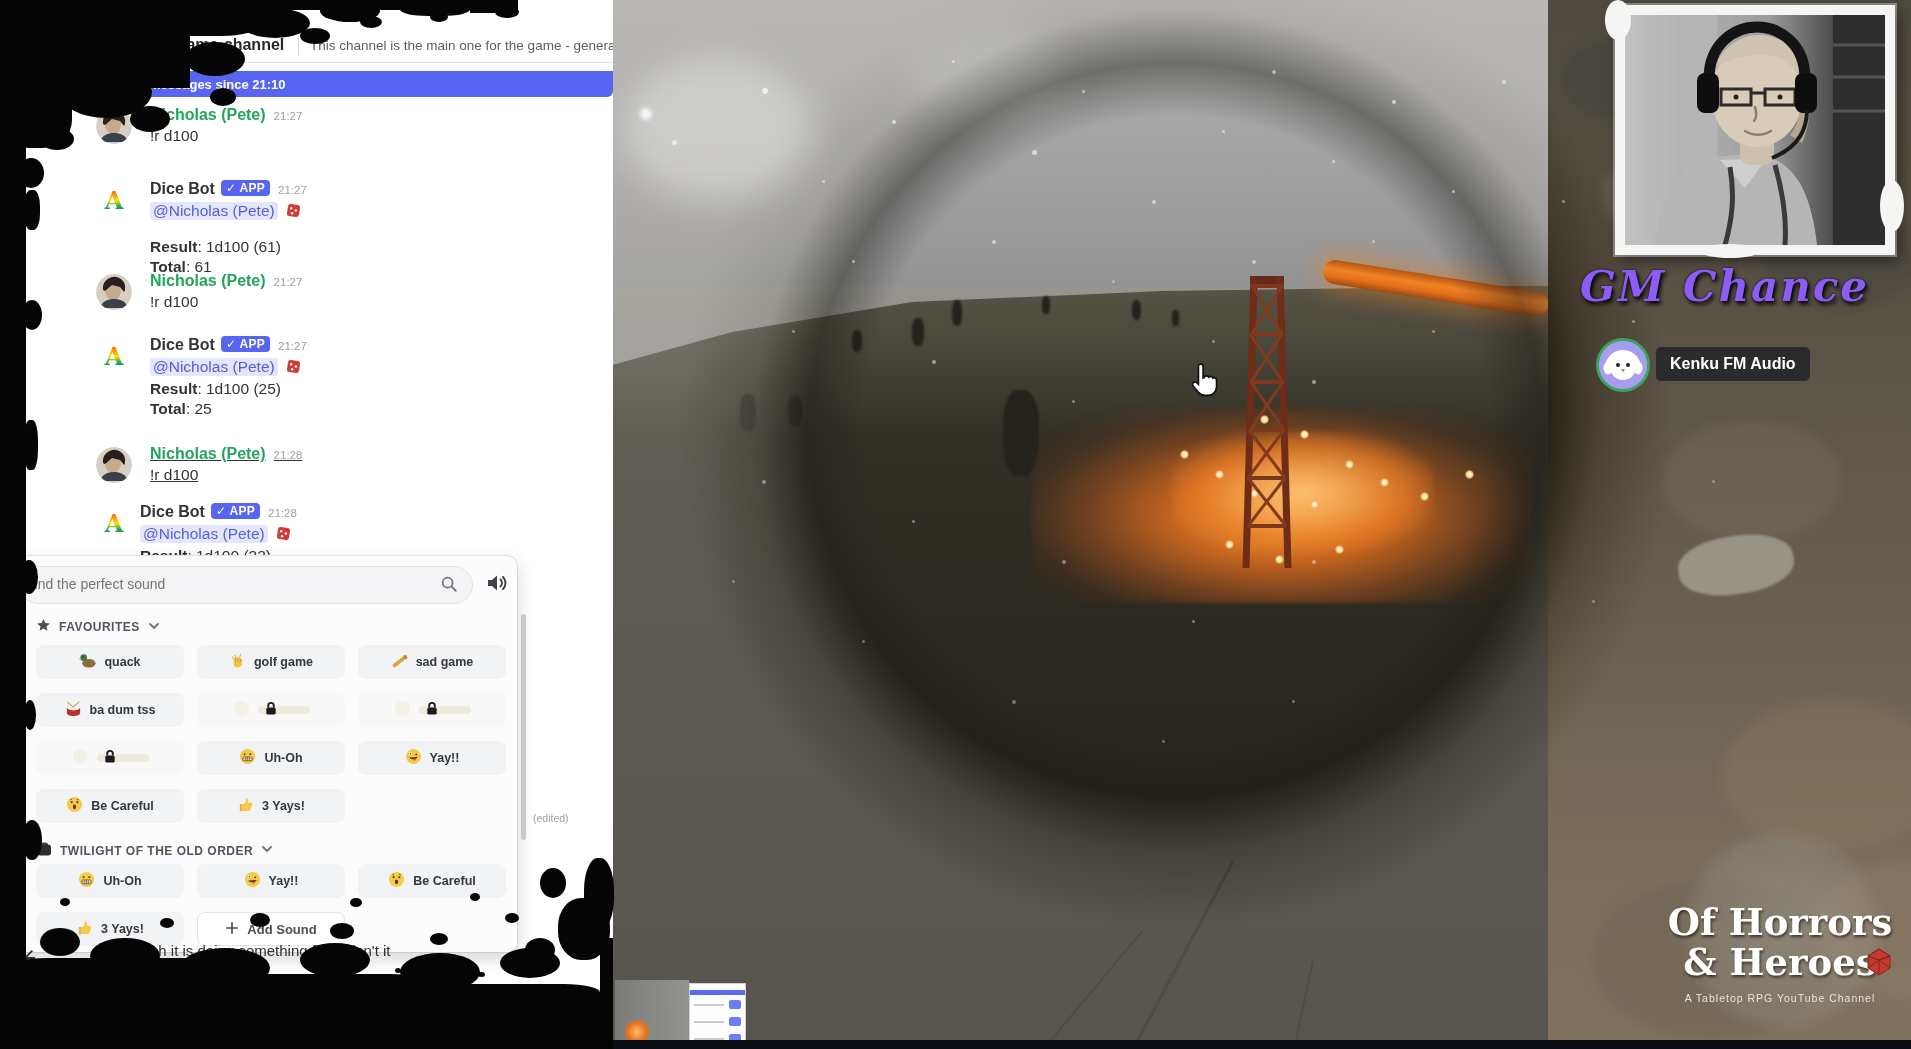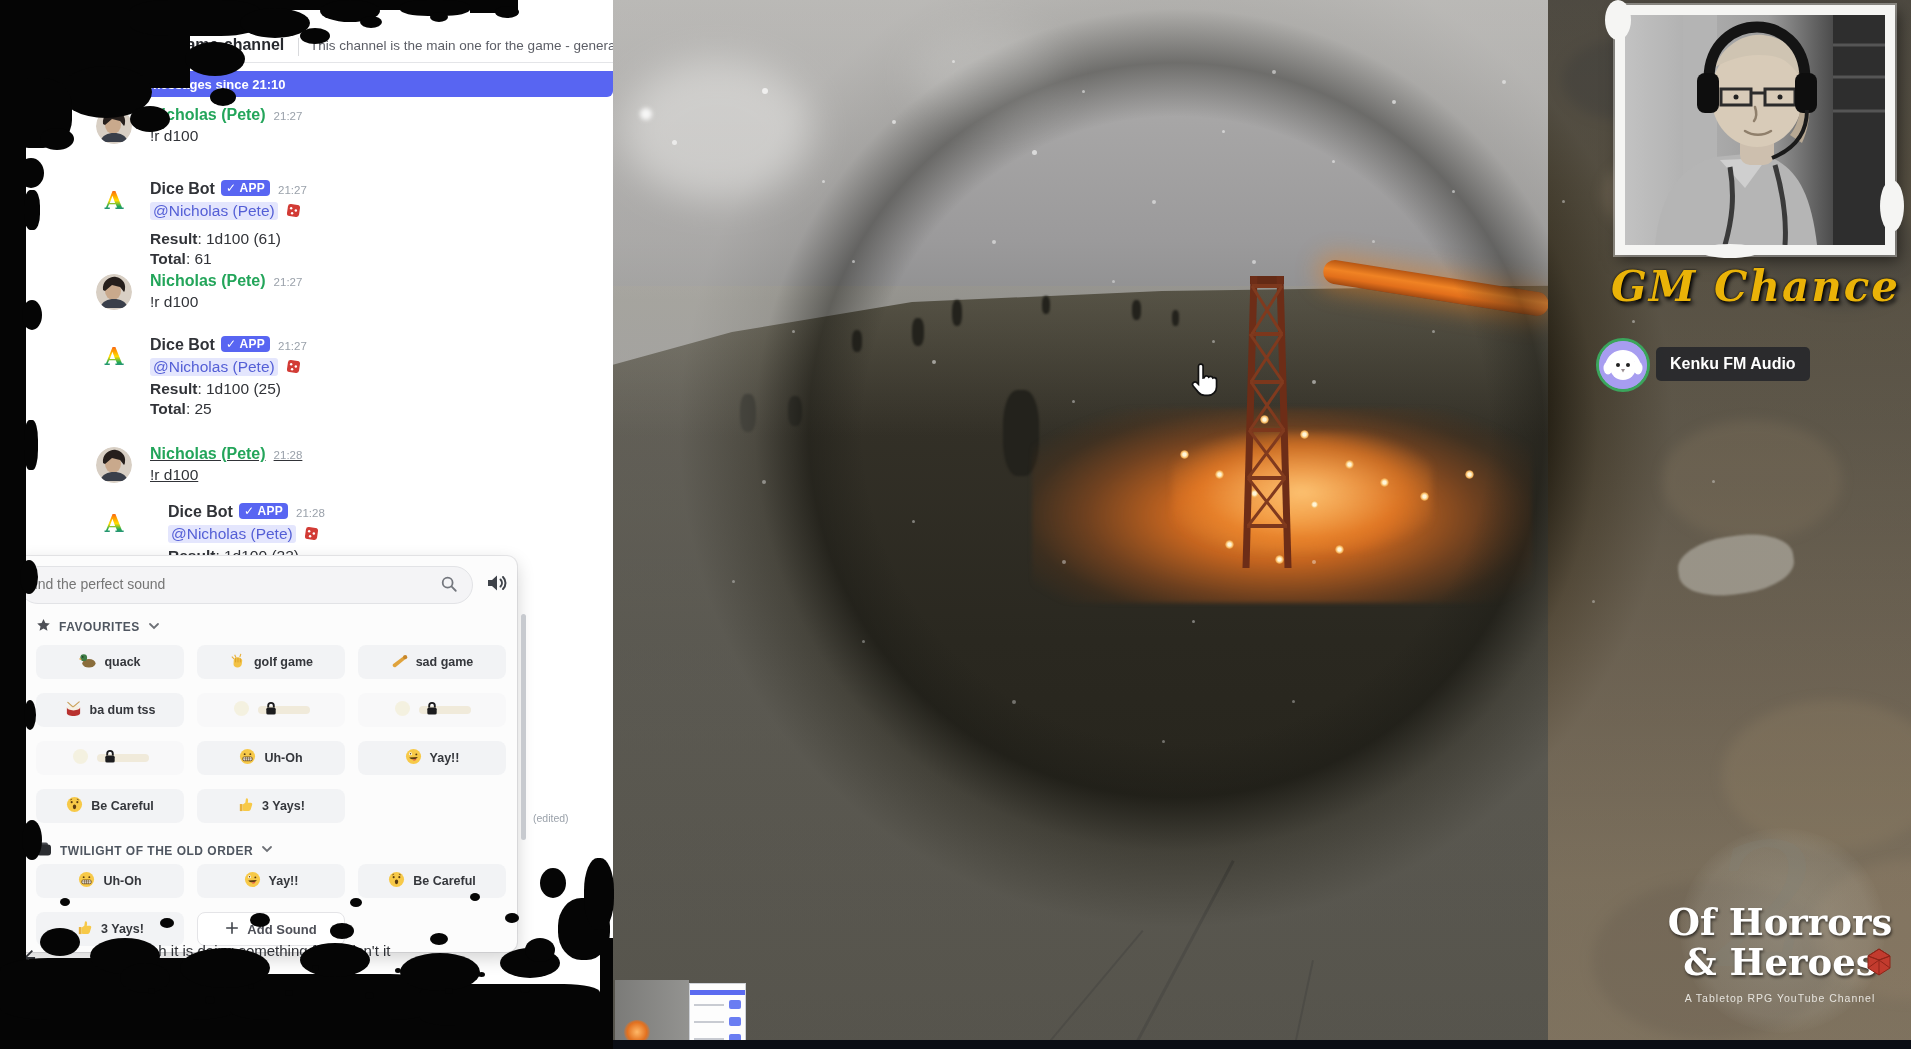--- a/index.html
+++ b/index.html
@@ -93,21 +93,21 @@
   .sbtn.locked .bar{width:52px;height:8px;border-radius:4px;background:#eee6d2;opacity:.8;}
   .sbtn .lockwrap{position:absolute;left:50%;top:50%;transform:translate(-50%,-50%);}
 
   
   #bottomstrip{left:0;top:1040px;width:1911px;height:9px;background:#0b0e15;z-index:40;}
   #grunge{left:0;top:0;width:1911px;height:1049px;z-index:50;pointer-events:none;}
   .blob{position:absolute;background:#050505;}
   #webcam{left:1615px;top:5px;width:260px;height:230px;border:10px solid #f5f5f3;background:#888;z-index:60;
     box-shadow:0 0 0 2px rgba(255,255,255,.35), 4px 6px 14px rgba(0,0,0,.5);}
   .wgrunge{position:absolute;background:#f5f5f3;border-radius:50%;z-index:61;}
-  #gmname{left:1580px;top:262px;width:320px;text-align:right;z-index:60;color:#eab308;
+  #gmname{left:1580px;top:262px;width:320px;text-align:left;z-index:60;color:#8b5cf6;
     font-family:"DejaVu Serif","Liberation Serif",serif;font-style:italic;font-weight:700;font-size:42px;
     text-shadow:2px 3px 4px #000,0 0 2px #000;letter-spacing:2px;}
   #kenku{left:1596px;top:338px;z-index:60;}
   #kenku .av{position:absolute;left:0;top:0;width:48px;height:48px;border-radius:50%;border:3px solid #3ba55c;
     overflow:hidden;background:#a79df0;}
   #kenku .pill{position:absolute;left:60px;top:9px;height:34px;line-height:34px;padding:0 14px;
     background:rgba(30,32,38,.78);color:#fff;font-size:16px;font-weight:700;border-radius:5px;white-space:nowrap;}
   #logo{left:1650px;top:828px;width:260px;height:215px;z-index:60;
     font-family:"DejaVu Serif","Liberation Serif",serif;color:#fff;text-align:center;}
   #logo .wm{position:absolute;left:30px;top:0;width:205px;height:205px;border-radius:50%;
@@ -282,21 +282,21 @@
               <text x="18" y="27" font-size="24" font-weight="bold" text-anchor="middle" fill="url(#rg)" font-family="DejaVu Serif,serif">A</text>
             </svg></div>
           <div class="abs" style="left: 54px; top: 0px; width: 440px;">
             <div><span class="author">Dice Bot</span><span class="badge">✓ APP</span><span class="tstamp">21:27</span></div>
             <div style="margin-top: 4px;"><span class="mention">@Nicholas (Pete)</span><span class="dieic"><svg viewBox="0 0 16 16" width="15" height="15">
                   <rect x="1.5" y="1.5" width="13" height="13" rx="3" fill="#d23b35" transform="rotate(8 8 8)"></rect>
                   <circle cx="5.5" cy="5.5" r="1.3" fill="#fff"></circle>
                   <circle cx="10.5" cy="8" r="1.3" fill="#fff"></circle>
                   <circle cx="6.5" cy="11" r="1.3" fill="#fff"></circle>
                 </svg></span></div>
-            <div class="mtext bline" style="margin-top: 8px;"><b>Result</b>: 1d100 (61)</div>
+            <div class="mtext bline" style="margin-top: 16px;"><b>Result</b>: 1d100 (61)</div>
             <div class="mtext bline" style="margin-top: 2px;"><b>Total</b>: 61</div>
           </div>
         </div>
         <div class="abs" style="left: 86px; top: 272px; width: 500px;">
           <div class="msg-avatar abs" style="left: 0px; top: 2px;"><svg viewBox="0 0 36 36" width="36" height="36">
               <circle cx="18" cy="18" r="18" fill="#d8cfc4"></circle>
               <ellipse cx="17" cy="17" rx="8" ry="9" fill="#c9a98c"></ellipse>
               <path d="M7 16C6 7 14 2 20 3c6 1 10 6 9 12 0 2-1 3-1 3l-4-5-8-2-7 6z" fill="#261f1c"></path>
               <path d="M4 34c2-7 8-9 14-9s12 2 14 9z" fill="#3a3f4a"></path>
             </svg></div>
@@ -350,21 +350,21 @@
                 <linearGradient id="rg" x1="0" y1="0" x2="0" y2="1">
                   <stop offset="0" stop-color="#e23"></stop>
                   <stop offset=".3" stop-color="#f90"></stop>
                   <stop offset=".5" stop-color="#fd0"></stop>
                   <stop offset=".7" stop-color="#2a5"></stop>
                   <stop offset="1" stop-color="#35c"></stop>
                 </linearGradient>
               </defs>
               <text x="18" y="27" font-size="24" font-weight="bold" text-anchor="middle" fill="url(#rg)" font-family="DejaVu Serif,serif">A</text>
             </svg></div>
-          <div class="abs" style="left: 72px; top: 0px; width: 440px;">
+          <div class="abs" style="left: 44px; top: 0px; width: 440px;">
             <div><span class="author">Dice Bot</span><span class="badge">✓ APP</span><span class="tstamp">21:28</span></div>
             <div style="margin-top: 4px;"><span class="mention">@Nicholas (Pete)</span><span class="dieic"><svg viewBox="0 0 16 16" width="15" height="15">
                   <rect x="1.5" y="1.5" width="13" height="13" rx="3" fill="#d23b35" transform="rotate(8 8 8)"></rect>
                   <circle cx="5.5" cy="5.5" r="1.3" fill="#fff"></circle>
                   <circle cx="10.5" cy="8" r="1.3" fill="#fff"></circle>
                   <circle cx="6.5" cy="11" r="1.3" fill="#fff"></circle>
                 </svg></span></div>
             <div class="mtext bline" style="margin-top: 2px;"><b>Result</b>: 1d100 (22)</div>
           </div>
         </div>

